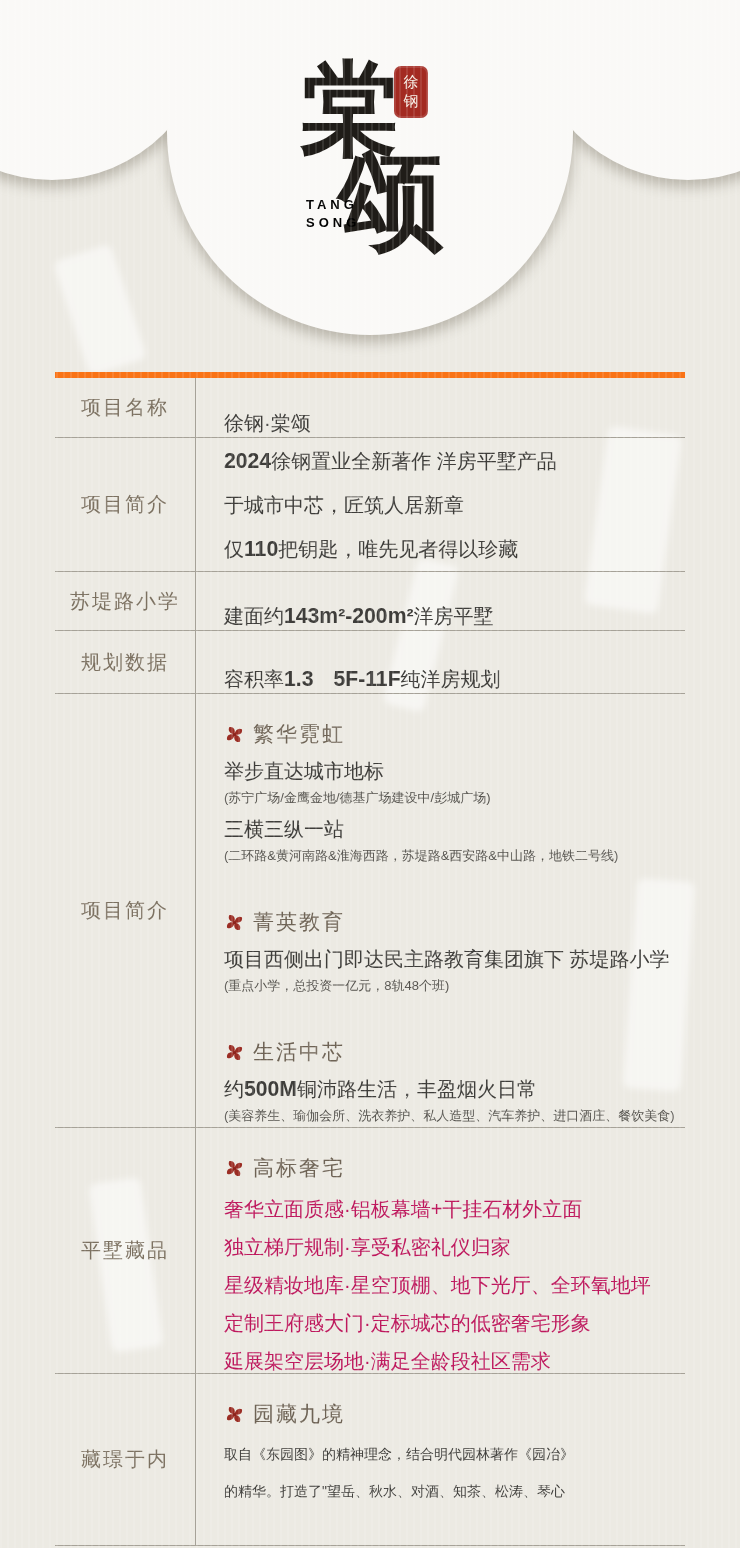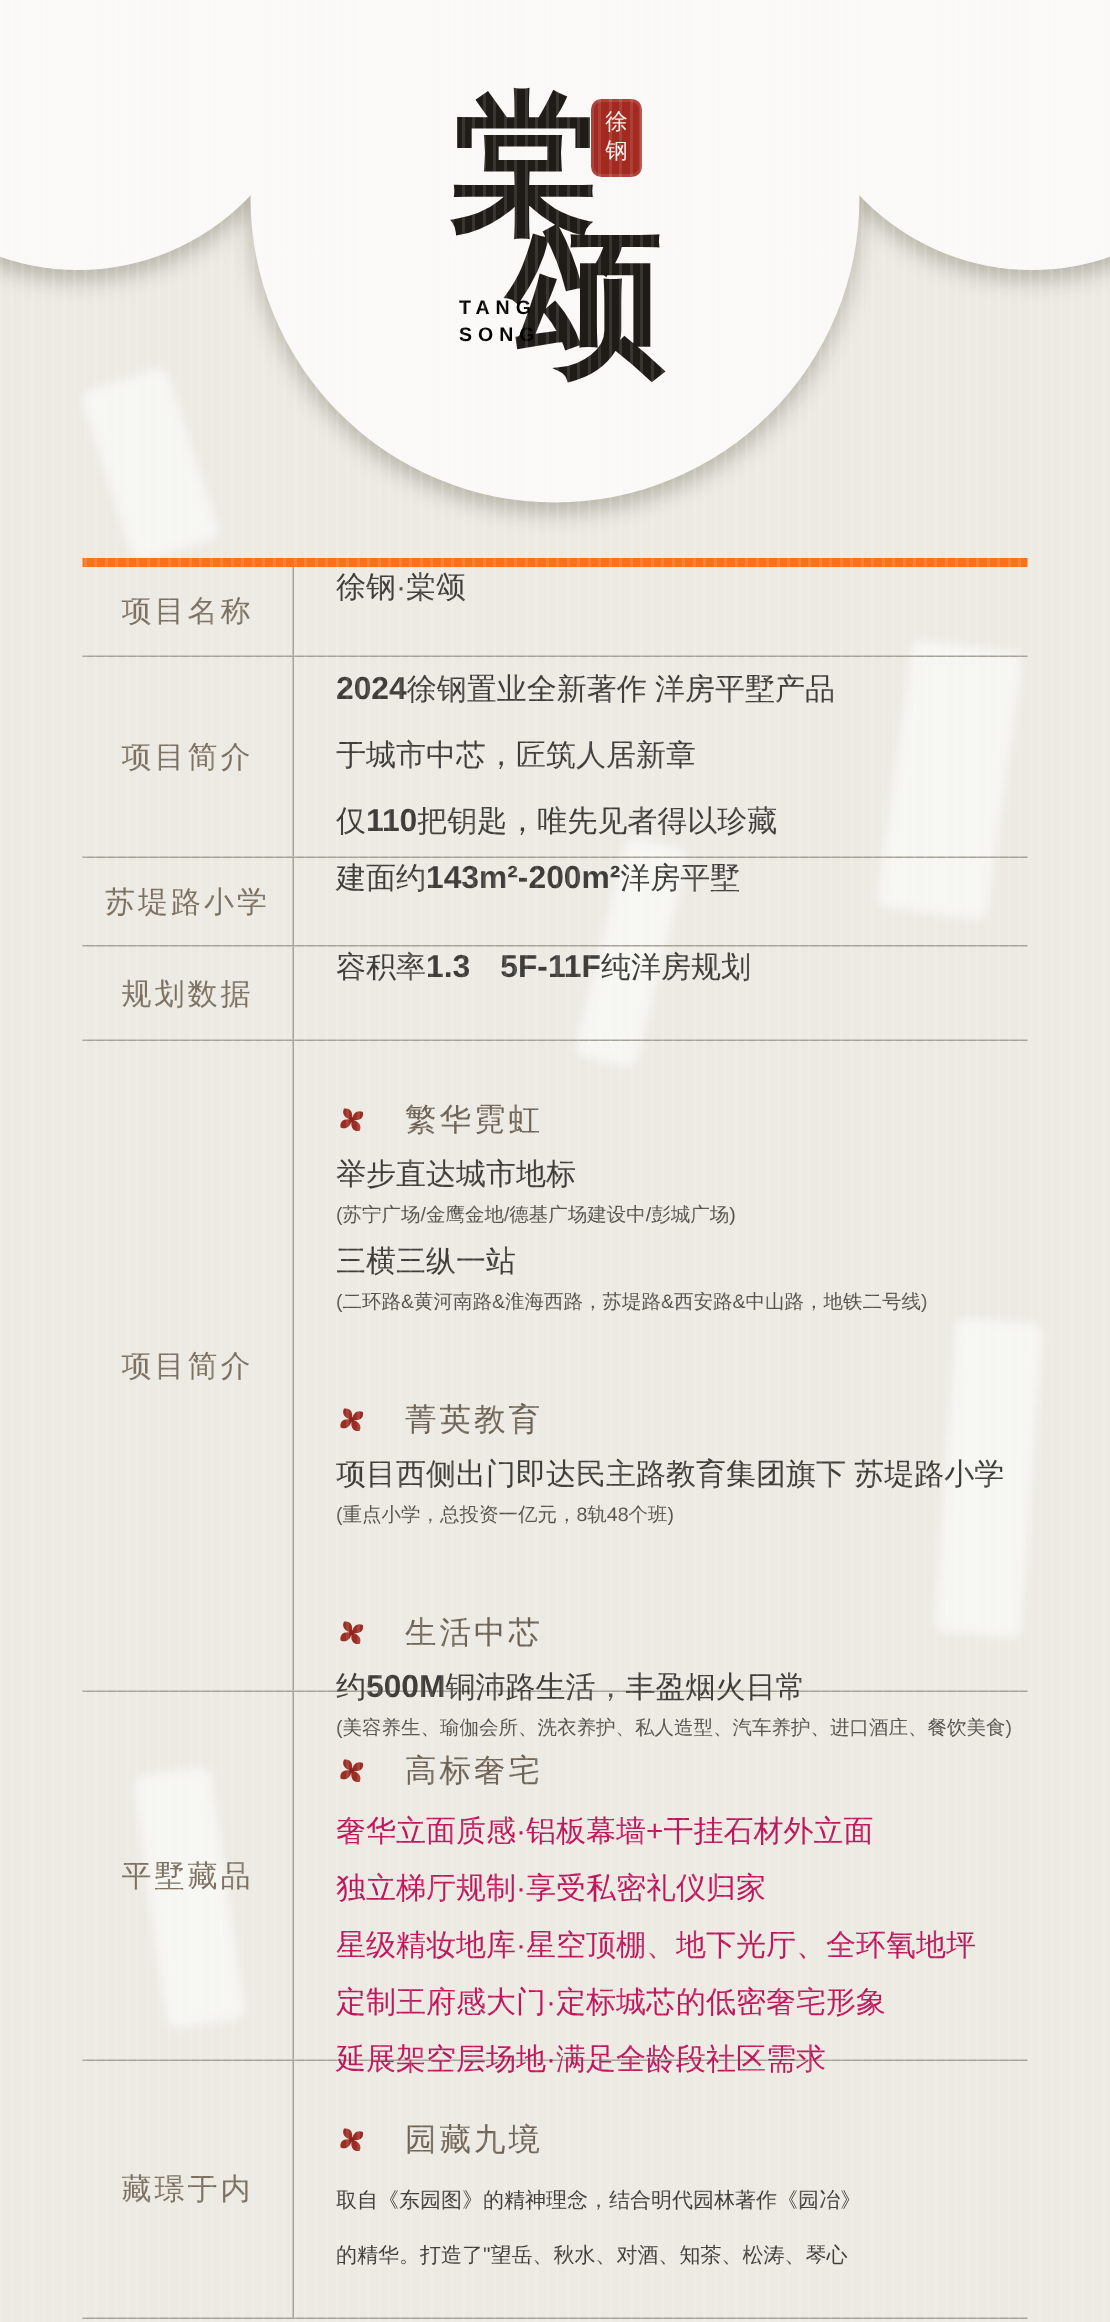--- a/index.html
+++ b/index.html
@@ -43,33 +43,33 @@
   .row{display:flex;border-bottom:1px solid #A6A298;box-sizing:border-box}
   .r1{height:60px}.r2{height:134px}.r3{height:59px}.r4{height:63px}.r5{height:434px}.r6{height:246px}.r7{height:172px}
   .cell-label{
     width:140px;flex:none;border-right:1px solid #A6A298;
     display:flex;align-items:center;justify-content:center;
     font-family:"Liberation Serif","DejaVu Serif",serif;
     font-size:20px;color:#7C7161;letter-spacing:2px;
   }
   .cell-value{
     flex:1;padding:0 8px 0 28px;min-width:0;
-    display:flex;flex-direction:column;justify-content:flex-start;
+    display:flex;flex-direction:column;justify-content:flex-end;
     font-size:20px;color:#3E3D3A;
   }
   .top-align{justify-content:flex-start;padding-top:22px}
   .v-line{line-height:44px}
   .b{font-weight:700;font-size:1.06em}
 
   .sec{margin:0 0 8px}
   .sec + .sec{margin-top:24px}
   .sec-title{
-    display:flex;align-items:center;gap:25px;
+    display:flex;align-items:center;gap:8px;
     font-family:"Liberation Serif","DejaVu Serif",serif;
-    font-size:21px;color:#6E6355;letter-spacing:2px;margin:16px 0 8px;
+    font-size:21px;color:#6E6355;letter-spacing:2px;margin:4px 0 8px;
   }
   .ico{flex:none;display:inline-block}
   .item-text{font-size:20px;line-height:30px;margin:6px 0 2px;color:#3E3D3A}
   .item-note{font-size:13px;line-height:20px;color:#55534E;margin:0 0 6px;white-space:nowrap}
 
   .list-line{font-size:20px;line-height:38px;color:#be185d}
   .garden-line{font-size:14px;line-height:37px;color:#3E3D3A}
 </style>
 </head>
 <body>

